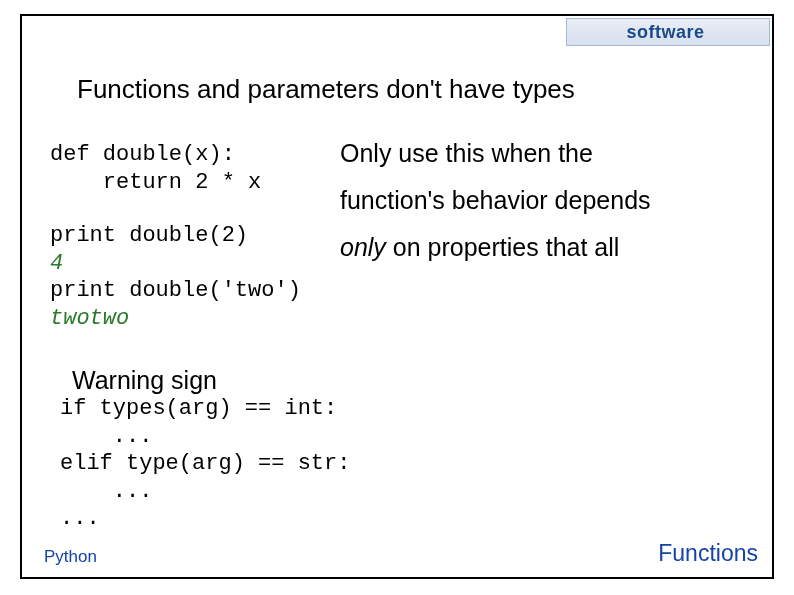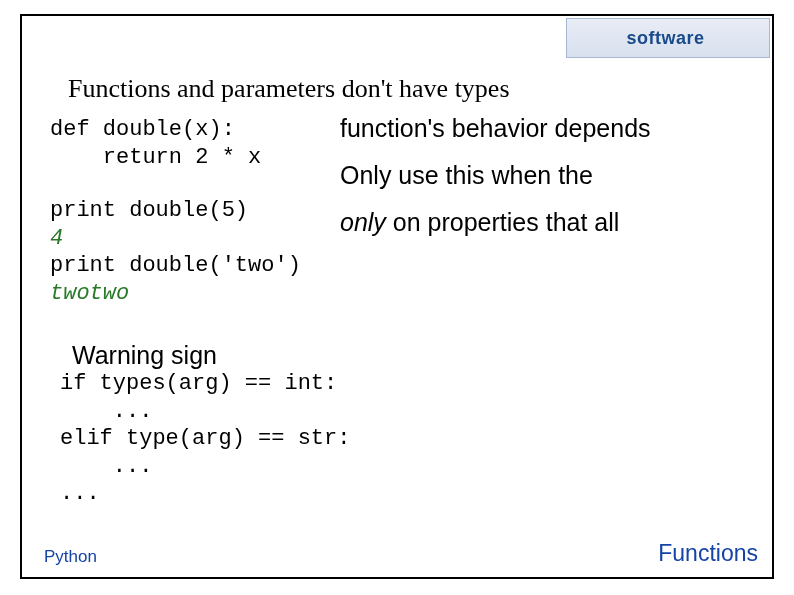--- a/index.html
+++ b/index.html
@@ -16,45 +16,44 @@
     height: 100%;
     border: 2px solid #000;
     position: relative;
     padding: 12px 28px 0 28px;
   }
   .logo {
     position: absolute;
     top: 2px;
     right: 2px;
     width: 204px;
-    height: 40px;
+    height: 28px;
     display: flex;
     align-items: center;
     justify-content: center;
     border: 1px solid #a7b8d4;
     background: linear-gradient(to bottom, #e8ecf5 0%, #d8e0ee 100%);
     font-size: 18px;
     font-weight: bold;
     font-family: Arial, sans-serif;
     color: #194a8a;
     letter-spacing: 0.5px;
   }
   .logo .sw { color: #194a8a; margin-right: 5px; }
   .logo .cp { color: #fff; background:#194a8a; padding: 0 3px; }
   .heading {
     margin-top: 46px;
     font-size: 26px;
     color: #000;
     font-weight: normal;
-    margin-left: 18px;
-    font-family: Liberation Serif, serif;
+    margin-left: 27px;
   }
   .cols {
     display: flex;
-    margin-top: 12px;
+    margin-top: 36px;
   }
   .left {
     width: 280px;
     flex-shrink: 0;
   }
   .right {
     flex: 1;
     padding-left: 10px;
   }
   .code {
@@ -111,28 +110,28 @@
   <div class="logo">
     <span class="sw">software</span>
   </div>
 
   <div class="heading">Functions and parameters don't have types</div>
 
   <div class="cols">
     <div class="left">
       <div class="code codeblock1"><span>def double(x):</span>
 <span>    return 2 * x</span></div>
-      <div class="code"><span>print double(5)</span>
+      <div class="code"><span>print double(2)</span>
 <span class="out">4</span>
 <span>print double('two')</span>
 <span class="out">twotwo</span></div>
     </div>
     <div class="right paras">
+      <p>Only use this when the</p>
       <p>function's behavior depends</p>
-      <p>Only use this when the</p>
       <p><span class="only">only</span><span> on properties that all</span></p>
     </div>
   </div>
 
   <div class="row2">
     <div class="leftcol">
       <div class="warning">Warning sign</div>
     </div>
     <div class="rightcol">
       <div class="code"><span>if types(arg) == int:</span>

